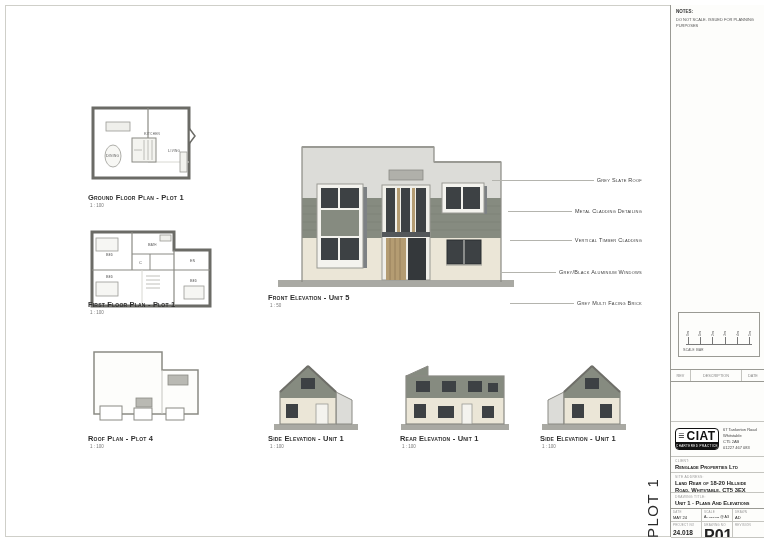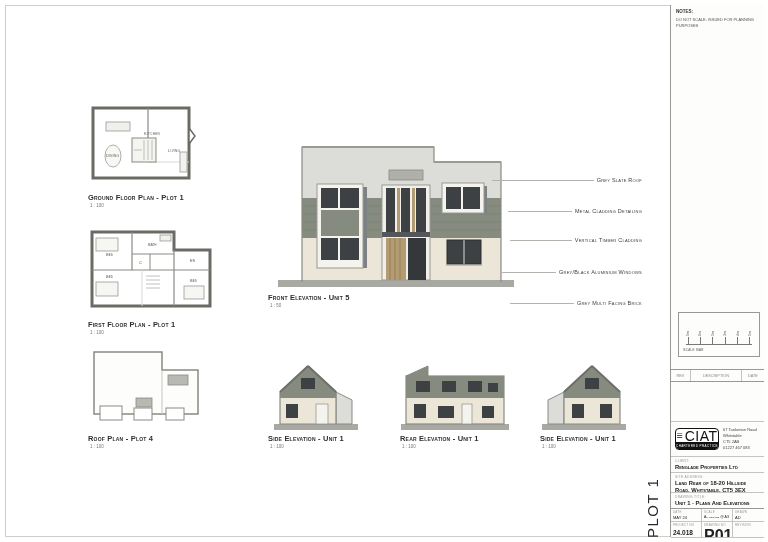--- a/index.html
+++ b/index.html
@@ -40,21 +40,21 @@
   .rev-row>div{font-size:3.8px;color:#888;display:flex;align-items:center;justify-content:center;box-sizing:border-box;}
   .rev-c1{width:20px;border-right:1px solid #c5c5c0;}
   .rev-c2{flex:1;border-right:1px solid #c5c5c0;}
   .rev-c3{width:22px;}
 
   .logo-sec{top:378px;height:38px;display:flex;align-items:center;justify-content:center;}
   .ciat-sec{top:416px;height:35px;border-top:1px solid #c5c5c0;display:flex;align-items:center;padding:0 4px;gap:4px;}
   .ciat-box{width:42px;border:1.5px solid #111;border-radius:4px;overflow:hidden;background:#fff;flex-shrink:0;}
   .ciat-top{display:flex;align-items:center;justify-content:center;gap:2px;height:13px;}
   .ciat-mark{font-size:7px;color:#111;}
-  .ciat-name{font-size:14px;font-weight:normal;letter-spacing:.5px;color:#111;}
+  .ciat-name{font-size:12px;font-weight:bold;letter-spacing:.5px;color:#111;}
   .ciat-bar{background:#111;color:#fff;font-size:3px;text-align:center;letter-spacing:.4px;padding:1.5px 0;}
   .addr{font-size:4px;color:#444;line-height:1.55;}
 
   .fld{border-top:1px solid #c5c5c0;padding:2px 4px;}
   .fld .lab{font-size:3.3px;color:#999;letter-spacing:.3px;}
   .fld .val{font-variant:small-caps;font-size:5.8px;font-weight:600;color:#222;margin-top:1px;line-height:1.25;}
   .fld-client{top:451px;height:16px;}
   .fld-site{top:467px;height:20px;}
   .fld-title{top:487px;height:16px;}
 
@@ -121,21 +121,21 @@
     <rect x="10" y="58" width="22" height="14" fill="#f6f6f3" stroke="#9a9a94" stroke-width="0.8"></rect>
     <rect x="98" y="62" width="20" height="13" fill="#f6f6f3" stroke="#9a9a94" stroke-width="0.8"></rect>
     <rect x="74" y="11" width="11" height="6" fill="#f0f0ec" stroke="#9a9a94" stroke-width="0.8"></rect>
     <text x="20" y="32" font-size="4" fill="#555" style="font-variant:small-caps">Bed</text>
     <text x="62" y="22" font-size="4" fill="#555" style="font-variant:small-caps">Bath</text>
     <text x="53" y="40" font-size="4" fill="#555" style="font-variant:small-caps">C</text>
     <text x="104" y="38" font-size="4" fill="#555" style="font-variant:small-caps">En</text>
     <text x="20" y="54" font-size="4" fill="#555" style="font-variant:small-caps">Bed</text>
     <text x="104" y="58" font-size="4" fill="#555" style="font-variant:small-caps">Bed</text>
   </svg>
-  <div class="view-label" style="left:88px;top:320px">
+  <div class="view-label" style="left:88px;top:300px">
     <div class="view-title">First Floor Plan - Plot 1</div>
     <div class="view-scale">1 : 100</div>
   </div>
 
   <svg class="abs" style="left:86px;top:346px" width="122" height="86" viewBox="0 0 122 86">
     <polygon points="8,6 76,6 76,24 112,24 112,68 8,68" fill="#fdfdfb" stroke="#8a8a84" stroke-width="1.5"></polygon>
     <line x1="76" y1="24" x2="76" y2="68" stroke="#c5c5c0" stroke-width="1"></line>
     <rect x="82" y="29" width="20" height="10" fill="#b9b9b3" stroke="#8a8a84" stroke-width="0.8"></rect>
     <rect x="50" y="52" width="16" height="9" fill="#b9b9b3" stroke="#8a8a84" stroke-width="0.8"></rect>
     <rect x="14" y="60" width="22" height="14" fill="#ffffff" stroke="#8a8a84" stroke-width="1"></rect>

